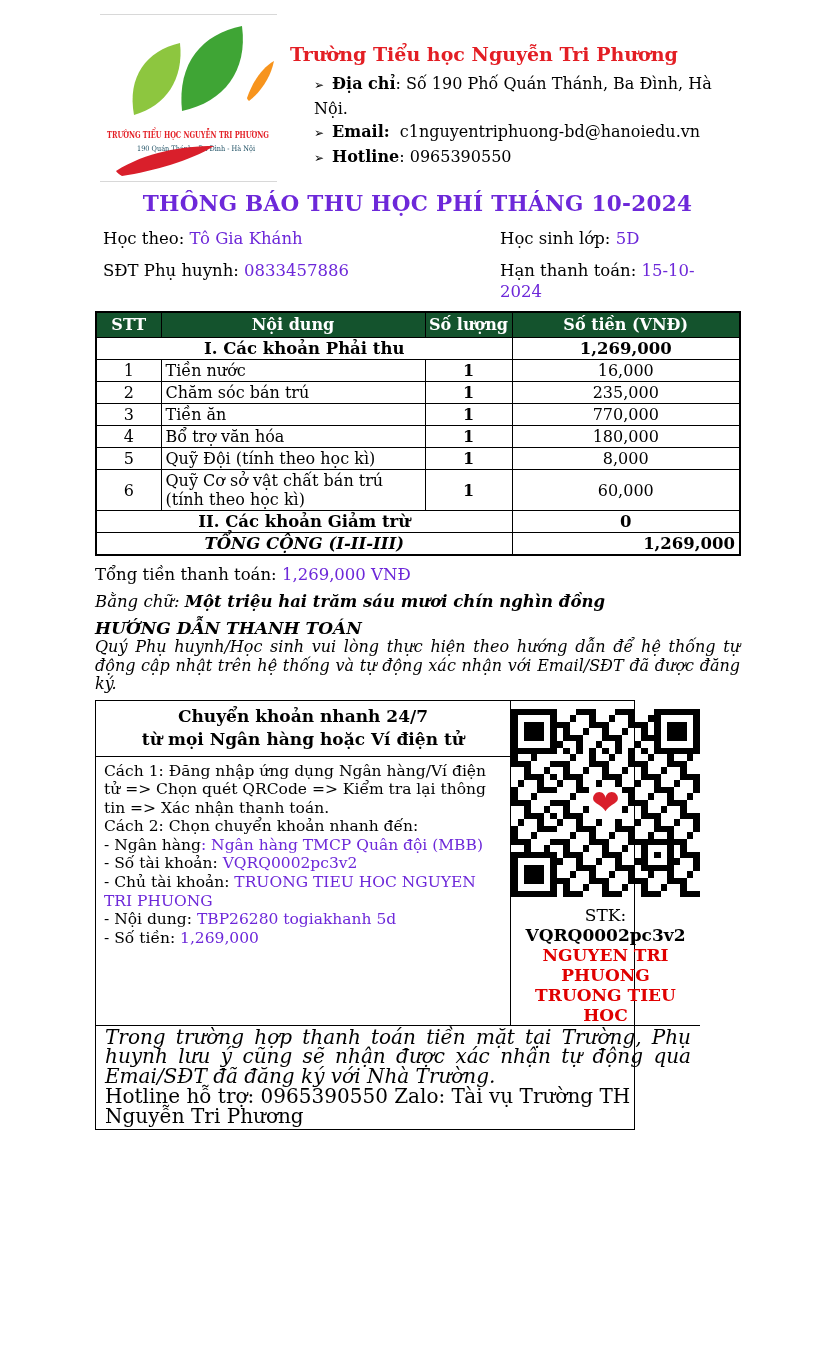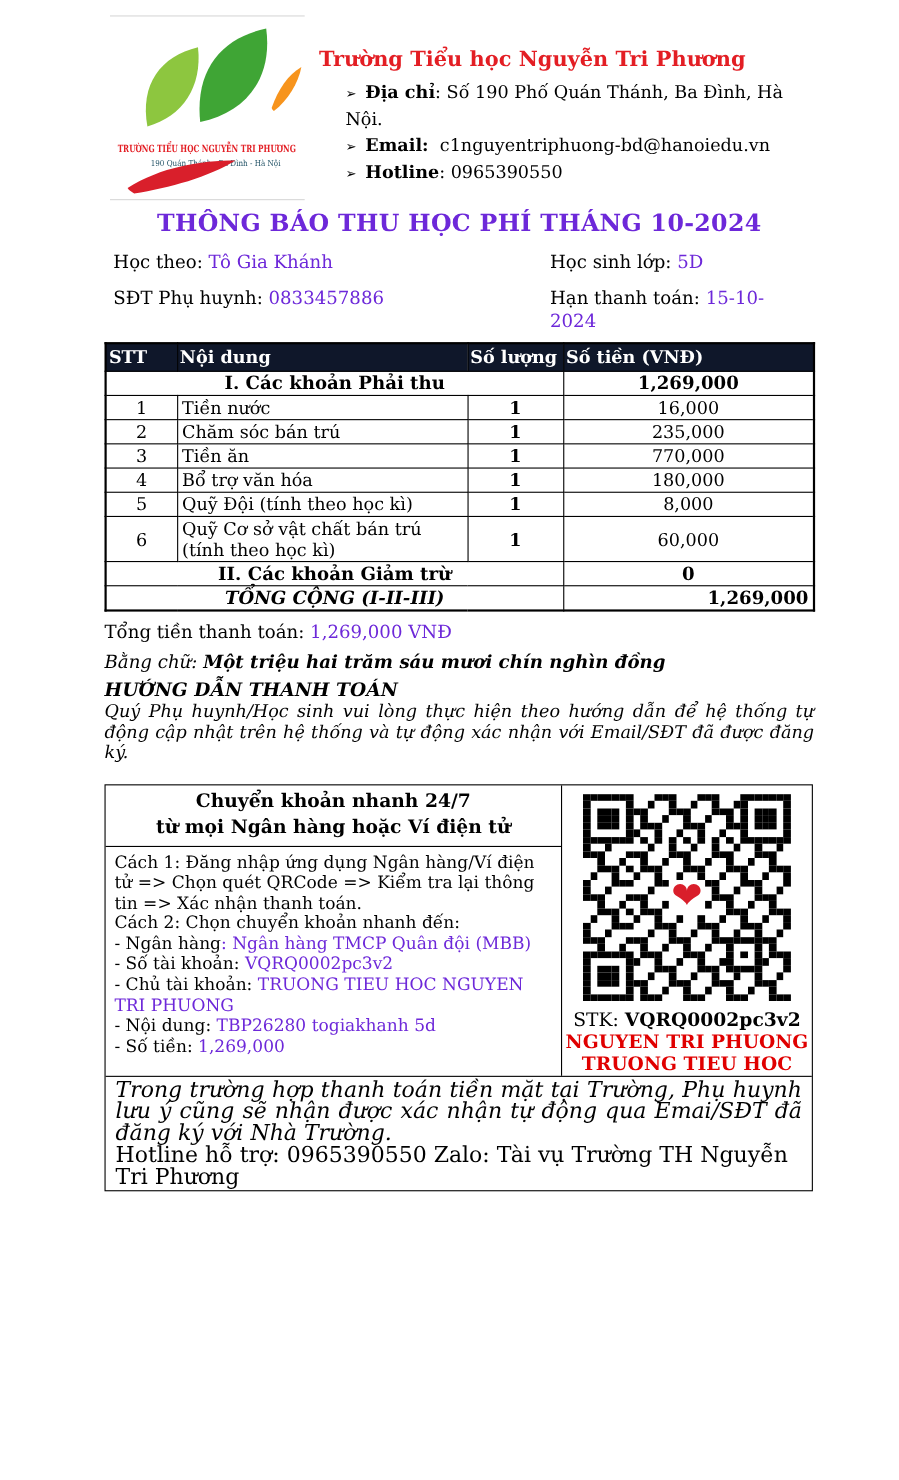--- a/index.html
+++ b/index.html
@@ -20,39 +20,39 @@
   
   .doc-title { margin-top:9px; text-align:center; color:#6d28d9; font-weight:bold; font-size:21.5px; letter-spacing:.3px; }
 
   
   .student-grid { display:grid; grid-template-columns:397px 230px; margin:12px 0 0 8px; row-gap:11px; font-size:16.5px; line-height:21px; }
   .red-val { color:#6d28d9; font-weight:normal; }
 
   
   table.fee { margin-top:9px; width:644px; border-collapse:collapse; table-layout:fixed; border:2px solid #000; }
   table.fee th, table.fee td { border:1.5px solid #000; font-size:16px; padding:1px 4px; }
-  table.fee th { background:#0f172a; color:#fff; text-align:left; padding:2px 2px 3px; line-height:19px; }
+  table.fee th { background:#14532d; color:#fff; text-align:center; padding:2px 2px 3px; line-height:19px; }
   td.c { text-align:center; }
   td.r { text-align:right; font-weight:bold; }
   td.b { font-weight:bold; }
   td.name { padding-left:7px; }
   tr.section td { font-weight:bold; font-size:16.5px;text-align:center; }
   tr.total td { font-weight:bold; font-style:italic; font-size:16.5px; text-align:center; }
   tr.total td.r { font-style:normal; text-align:right; }
 
   
   .summary { margin-top:8px; font-size:16.5px; }
   .sum-line { margin-top:6px; line-height:21px; }
   .words-line { font-style:italic; }
   .words-line .val { font-weight:bold; }
   .guide-title { font-weight:bold; font-style:italic; font-size:17px; margin-top:6px; }
   .guide-text { font-style:italic; text-align:justify; line-height:18.5px; font-size:16px; }
 
   
-  .pay-box { margin-top:19px; width:644px; border:1.5px solid #000; display:grid; grid-template-columns:414px 1fr; }
+  .pay-box { margin-top:6px; width:540px; border:1.5px solid #000; display:grid; grid-template-columns:414px 1fr; }
   .pay-left { }
   .pay-header { text-align:center; font-weight:bold; font-size:17px; line-height:23px; padding:4px 2px 5px; border-bottom:1.5px solid #000; }
   .pay-instr { padding:5px 8px 4px; font-size:15.5px; line-height:18.6px; }
   .pay-instr p { text-align:left; }
   .pay-right { border-left:1.5px solid #000; text-align:center; padding-top:8px; }
   .qr-wrap { position:relative; width:189px; height:189px; margin:0 auto; }
   .qr-grid { display:grid; grid-template-columns:repeat(29,6.5px); grid-auto-rows:6.5px; }
   .qr-cell { background:transparent; }
   .qr-cell.on { background:#000; }
   .qr-heart { position:absolute; left:50%; top:50%; transform:translate(-50%,-54%); color:#d91f2b; font-size:34px; font-family:"DejaVu Sans", sans-serif; line-height:1; }

